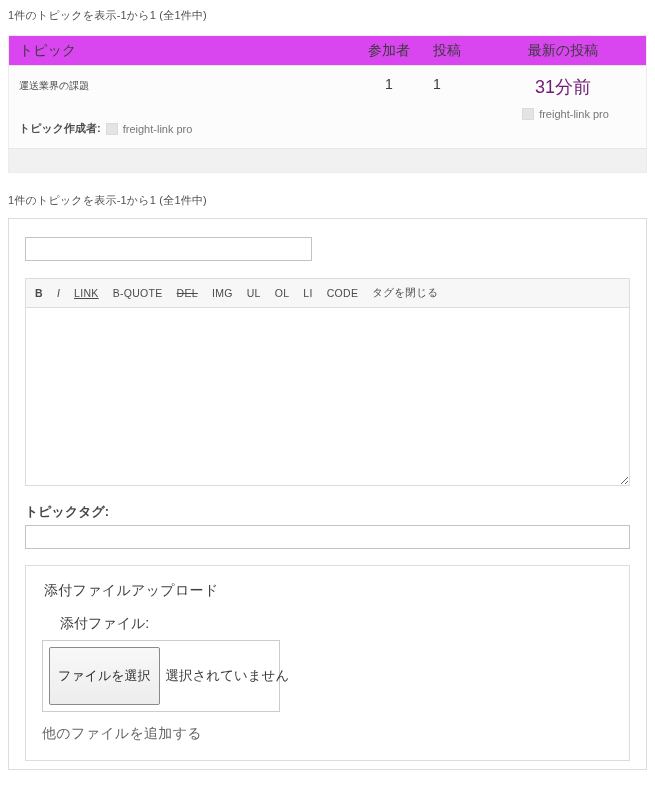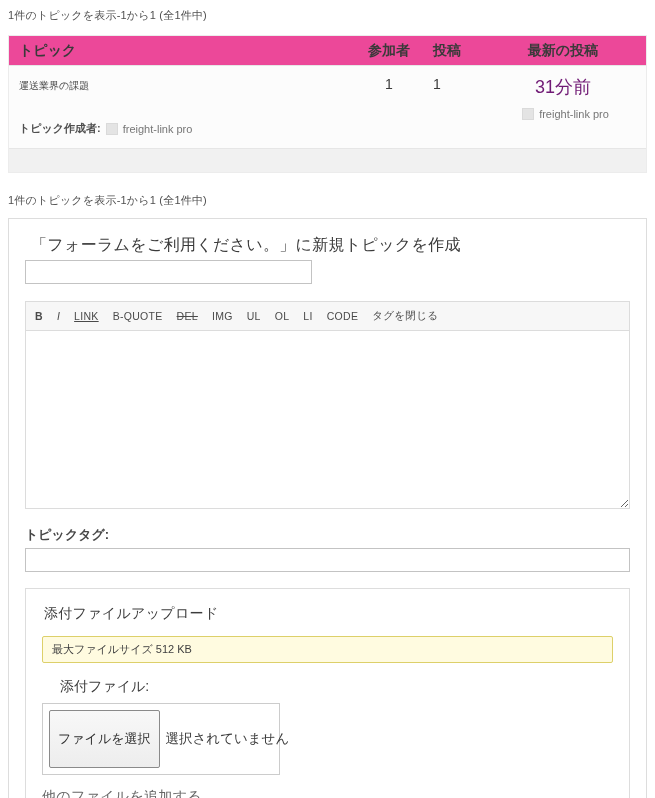--- a/index.html
+++ b/index.html
@@ -9,22 +9,22 @@
     background: #ffffff;
     color: #3c3c3c;
     padding: 8px;
   }
   .pagination { font-size: 11px; color: #4f4f4f; letter-spacing: .2px; }
 
   
   .topics-table { margin-top: 12px; border: 1px solid #ececec; }
   .t-row { display: flex; align-items: flex-start; }
   .t-head {
-    background: #ec4899; border-bottom: 1px solid #e6e6e6;
-    align-items: center; height: 30px; font-weight: bold; font-size: 14px; color: #3a3a3a;
+    background: #d946ef; border-bottom: 1px solid #e6e6e6;
+    align-items: center; height: 30px; font-weight: normal; font-size: 14px; color: #3a3a3a;
   }
   .t-body { background: #fcfcfc; padding: 9px 0 12px; }
   .t-foot { background: #f1f1f1; border-top: 1px solid #e6e6e6; height: 24px; }
   .col-topic  { flex: 1; padding-left: 10px; min-width: 0; }
   .col-voices { width: 56px;  text-align: center; }
   .col-posts  { width: 56px;  margin-left: 16px; text-align: left; }
   .col-fresh  { width: 130px; margin-left: 9px; margin-right: 18px; text-align: center; }
   .topic-title { font-size: 10px; color: #4a4a4a; text-decoration: none; display: inline-block; cursor: pointer; }
   .count-cell { font-size: 14px; color: #3a3a3a; padding-top: 1px; }
   .freshness-link { font-size: 18px; color: #701a75; text-decoration: none; cursor: pointer; }
@@ -114,21 +114,20 @@
       </div>
     </div>
   </div>
 
   <div class="t-row t-foot"></div>
 </div>
 
 <div class="pagination" style="margin-top:20px;">1件のトピックを表示-1から1 (全1件中)</div>
 
 <div class="form-box">
-  <h2 class="form-heading">「フォーラムをご利用ください。」に新規トピックを作成</h2>
 
   <input class="text-input title-input" type="text" value="" style="">
 
   <div class="editor">
     <div class="qt-toolbar">
       <span class="qt-btn qt-bold">B</span>
       <span class="qt-btn qt-italic">I</span>
       <span class="qt-btn qt-underline">LINK</span>
       <span class="qt-btn">B-QUOTE</span>
       <span class="qt-btn qt-strike">DEL</span>
@@ -140,21 +139,20 @@
       <span class="qt-btn">タグを閉じる</span>
     </div>
     <textarea style=""></textarea>
   </div>
 
   <label class="field-label">トピックタグ:</label>
   <input class="text-input full-input" type="text" value="" style="">
 
   <div class="attach-fieldset">
     <div class="attach-heading">添付ファイルアップロード</div>
-    <div class="size-notice">最大ファイルサイズ 512 KB</div>
     <label class="attach-label">添付ファイル:</label>
     <div class="file-control">
       <span class="file-btn">ファイルを選択</span>
       <span class="file-status">選択されていません</span>
     </div>
     <a class="add-file-link">他のファイルを追加する</a>
   </div>
 
 </div>
 

